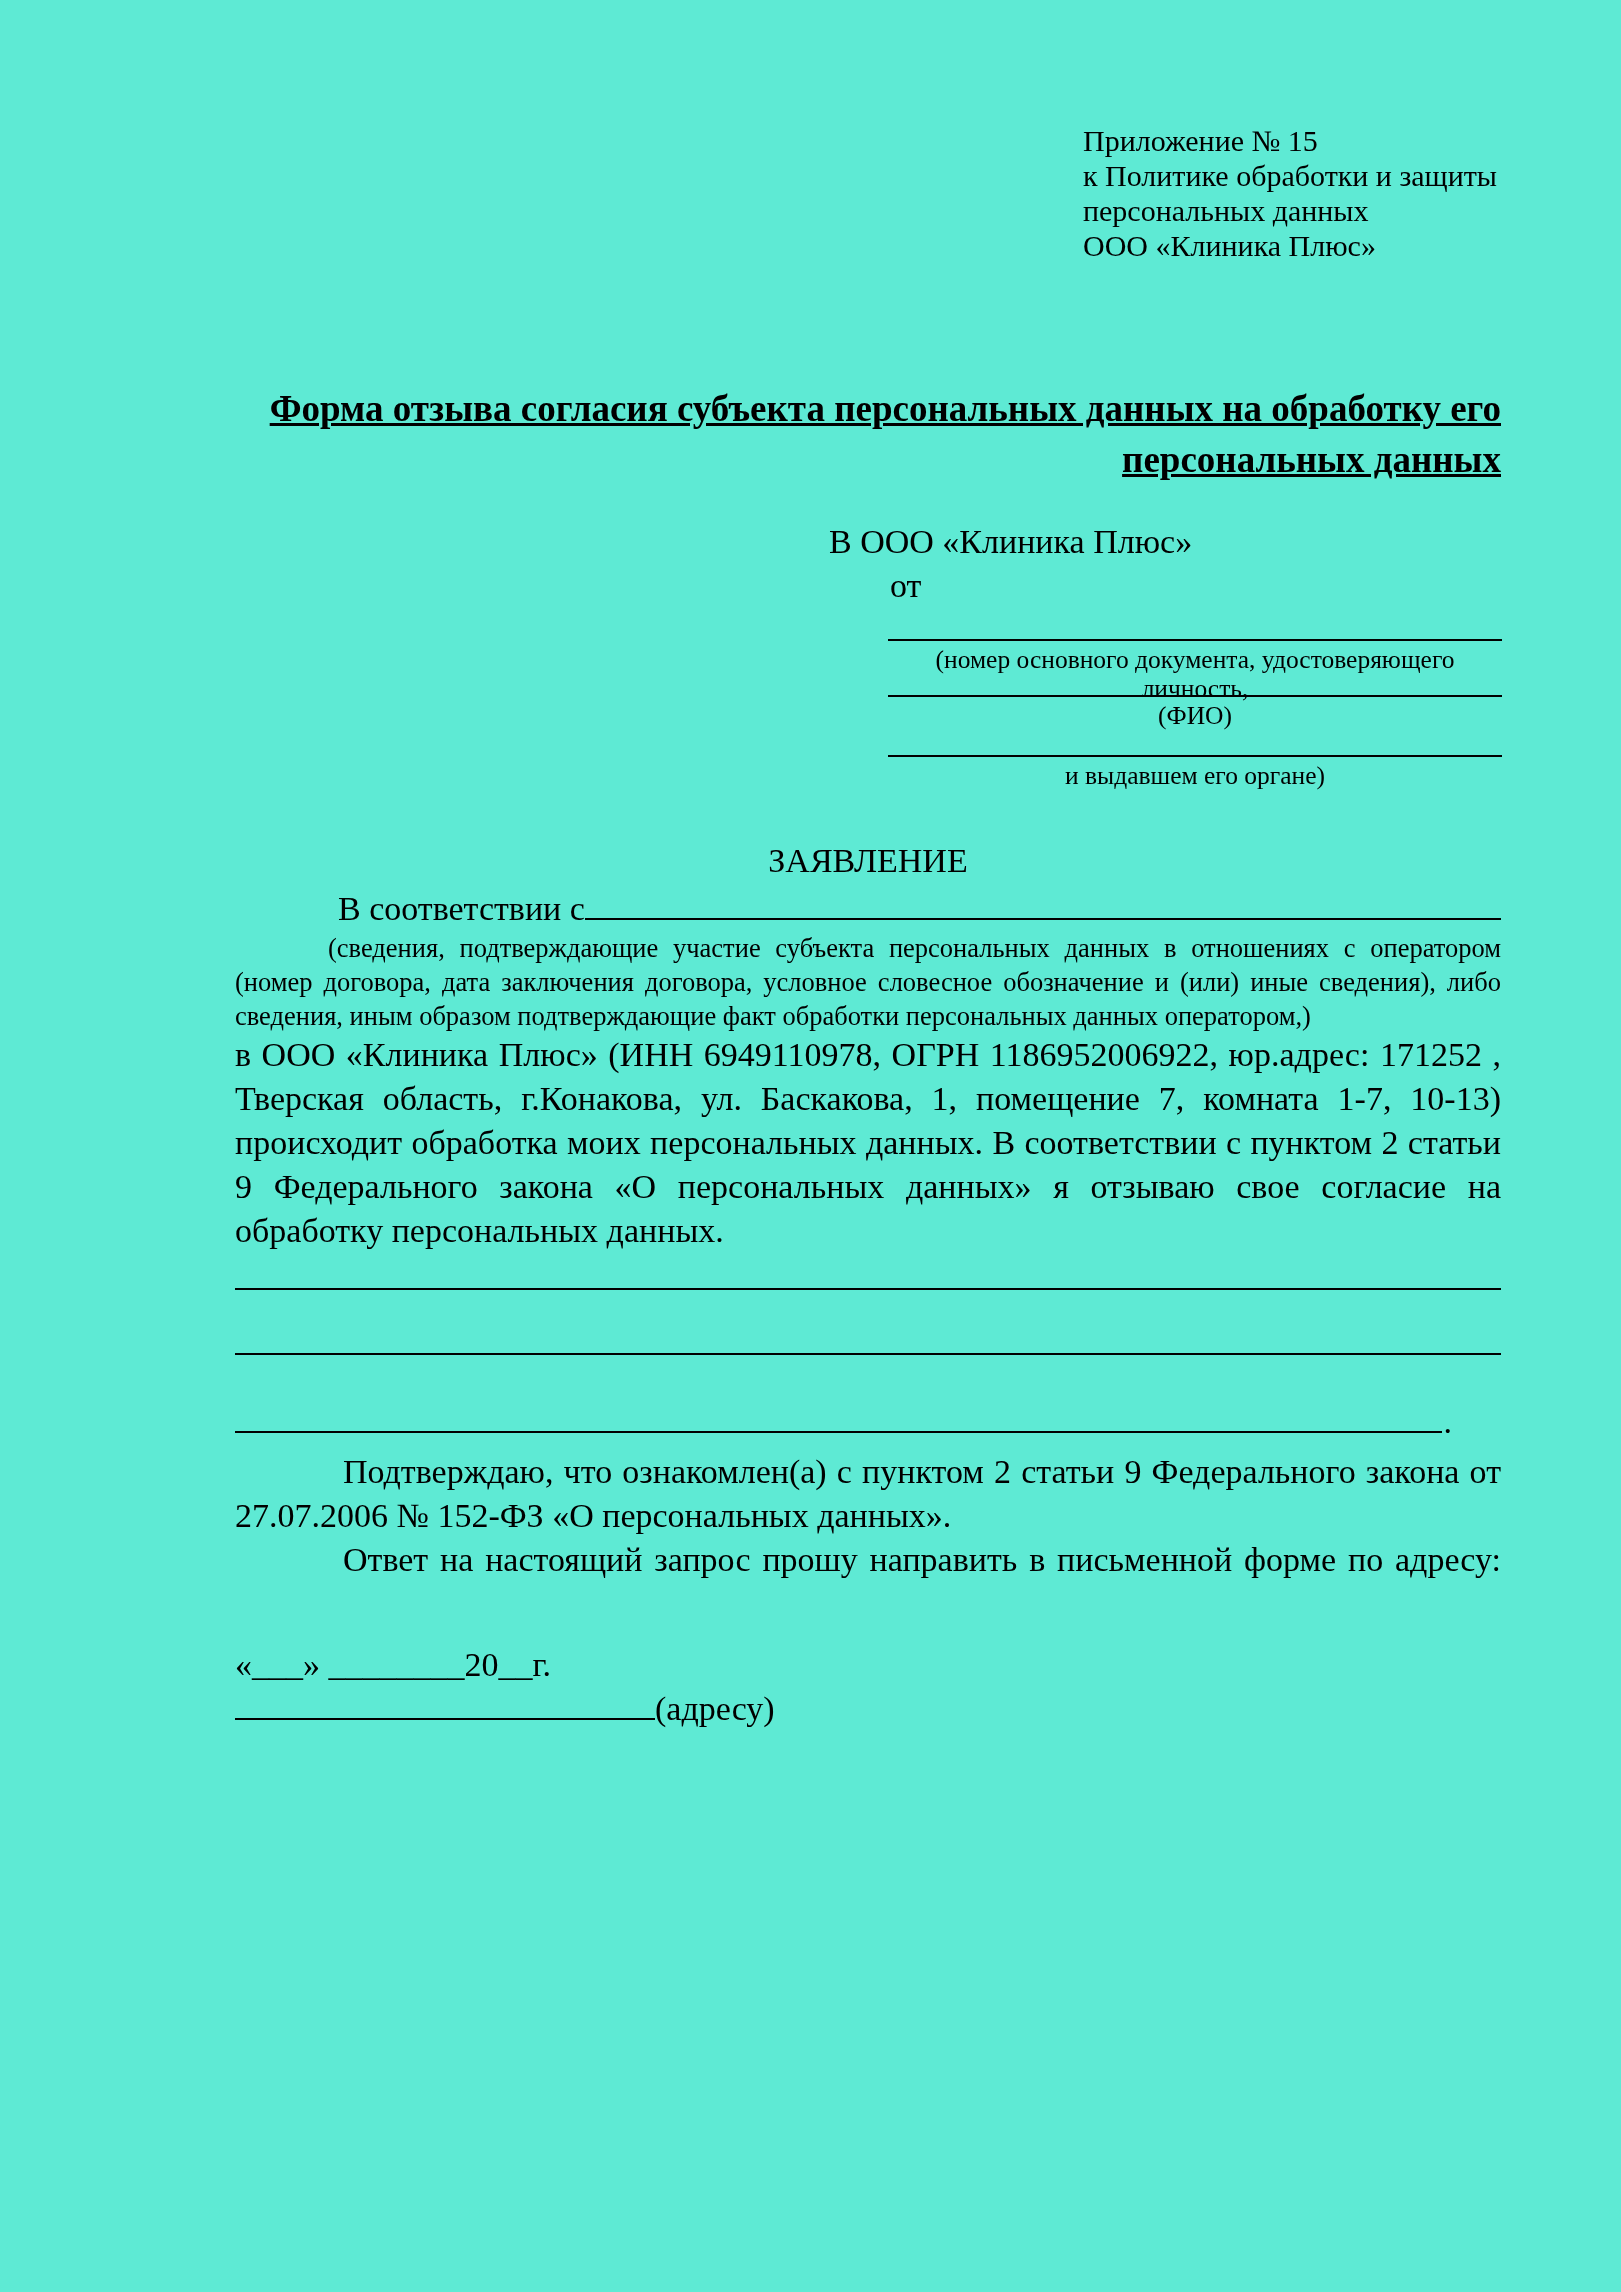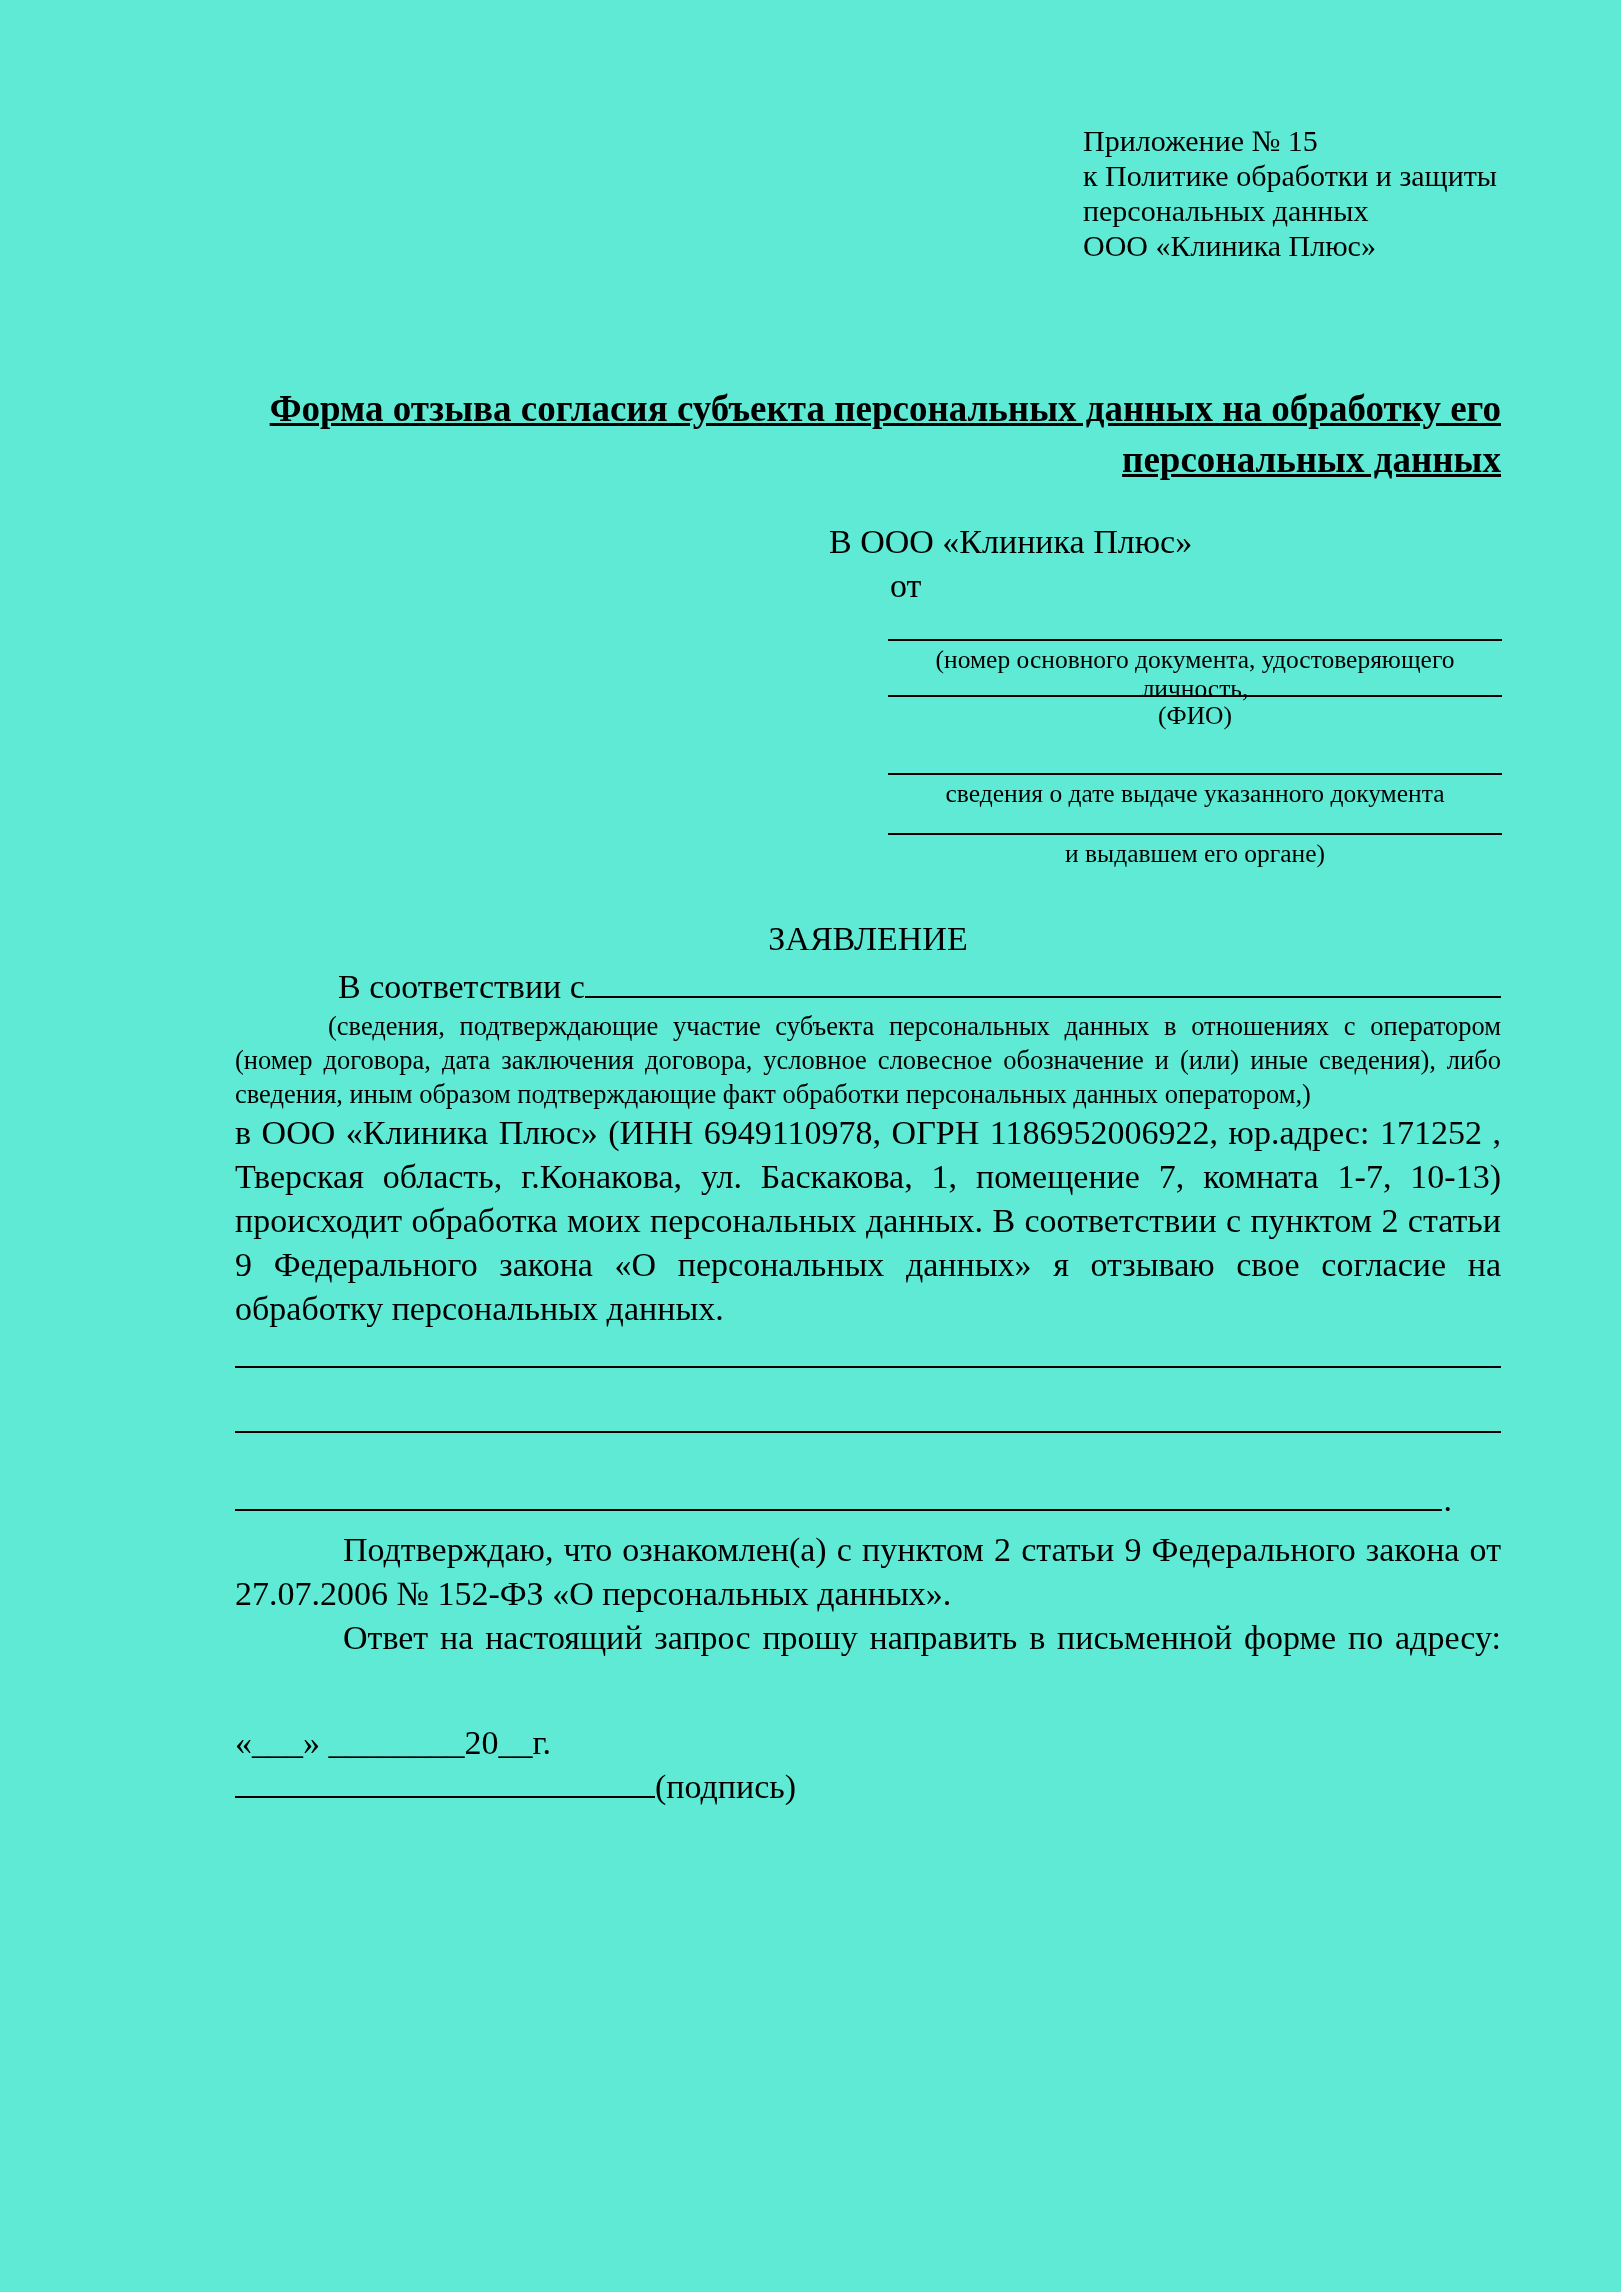--- a/index.html
+++ b/index.html
@@ -172,24 +172,20 @@
 
     <div class="fill-group">
       <div class="fill-row r2">
         <div class="rule"></div>
         <div class="caption">(номер основного документа, удостоверяющего личность,</div>
       </div>
       <div class="fill-row r1">
         <div class="rule"></div>
         <div class="caption">(ФИО)</div>
       </div>
-      <div class="fill-row r3">
-        <div class="rule"></div>
-        <div class="caption">сведения о дате выдаче указанного документа</div>
-      </div>
       <div class="fill-row r4">
         <div class="rule"></div>
         <div class="caption">и выдавшем его органе)</div>
       </div>
     </div>
 
     <div class="statement-heading">ЗАЯВЛЕНИЕ</div>
 
     <div class="intro-row body-text">
       <span class="lbl">В соответствии с</span>
@@ -214,19 +210,19 @@
 
     <div class="body-text para-just confirm-para">Подтверждаю, что ознакомлен(а) с пунктом 2 статьи 9 Федерального закона от 27.07.2006 № 152-ФЗ «О персональных данных».</div>
 
     <div class="body-text reply-line1">Ответ на настоящий запрос прошу направить в письменной форме по адресу:</div>
 
 
     <div class="signature-row">
       <span class="nowrap">«___» ________20__г.</span>
       <span class="signature-right">
         <span class="fill-sign"></span>
-        <span class="nowrap">(подпись)</span>
+        <span class="nowrap">(адресу)</span>
       </span>
     </div>
 
   </div>
 </div>
 
 
 </body></html>

